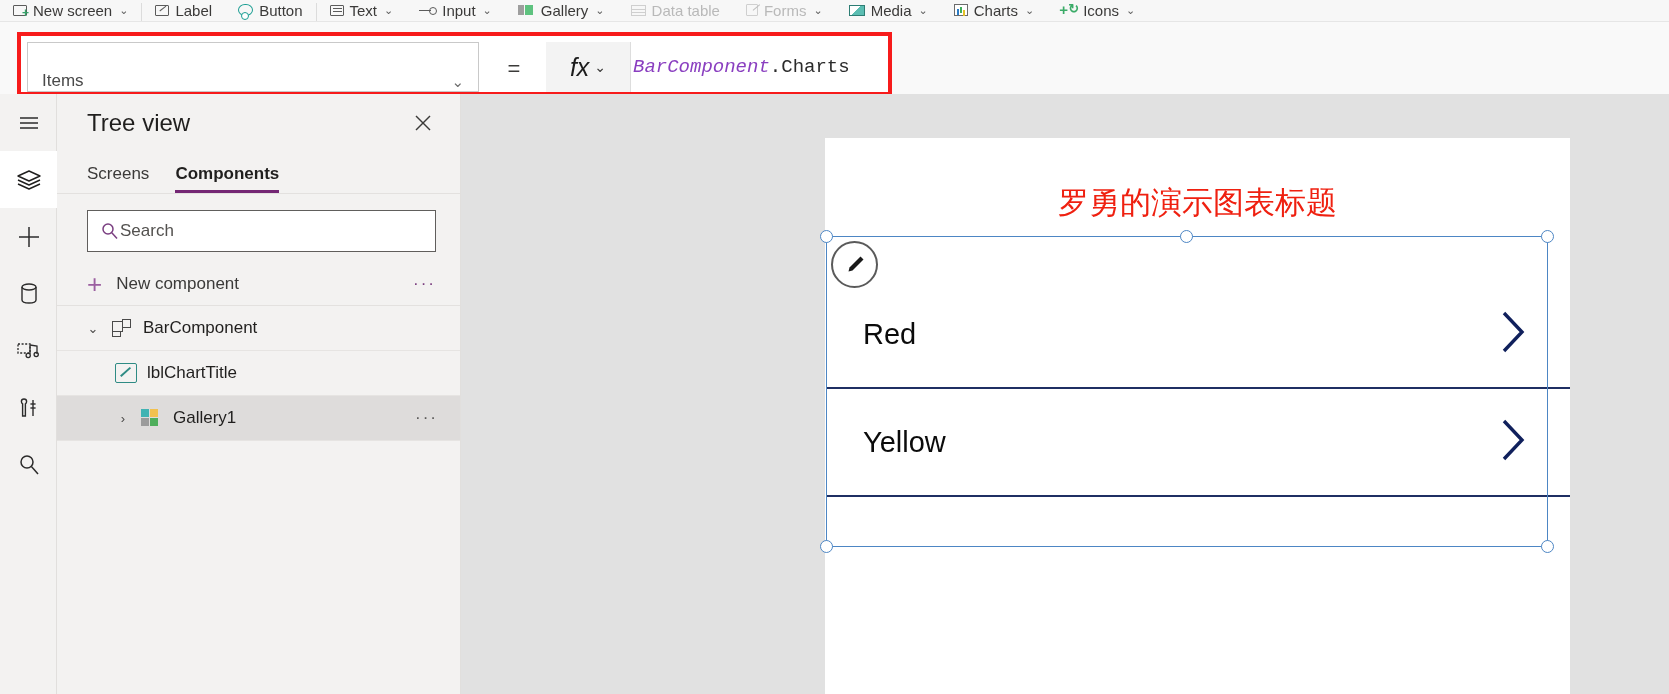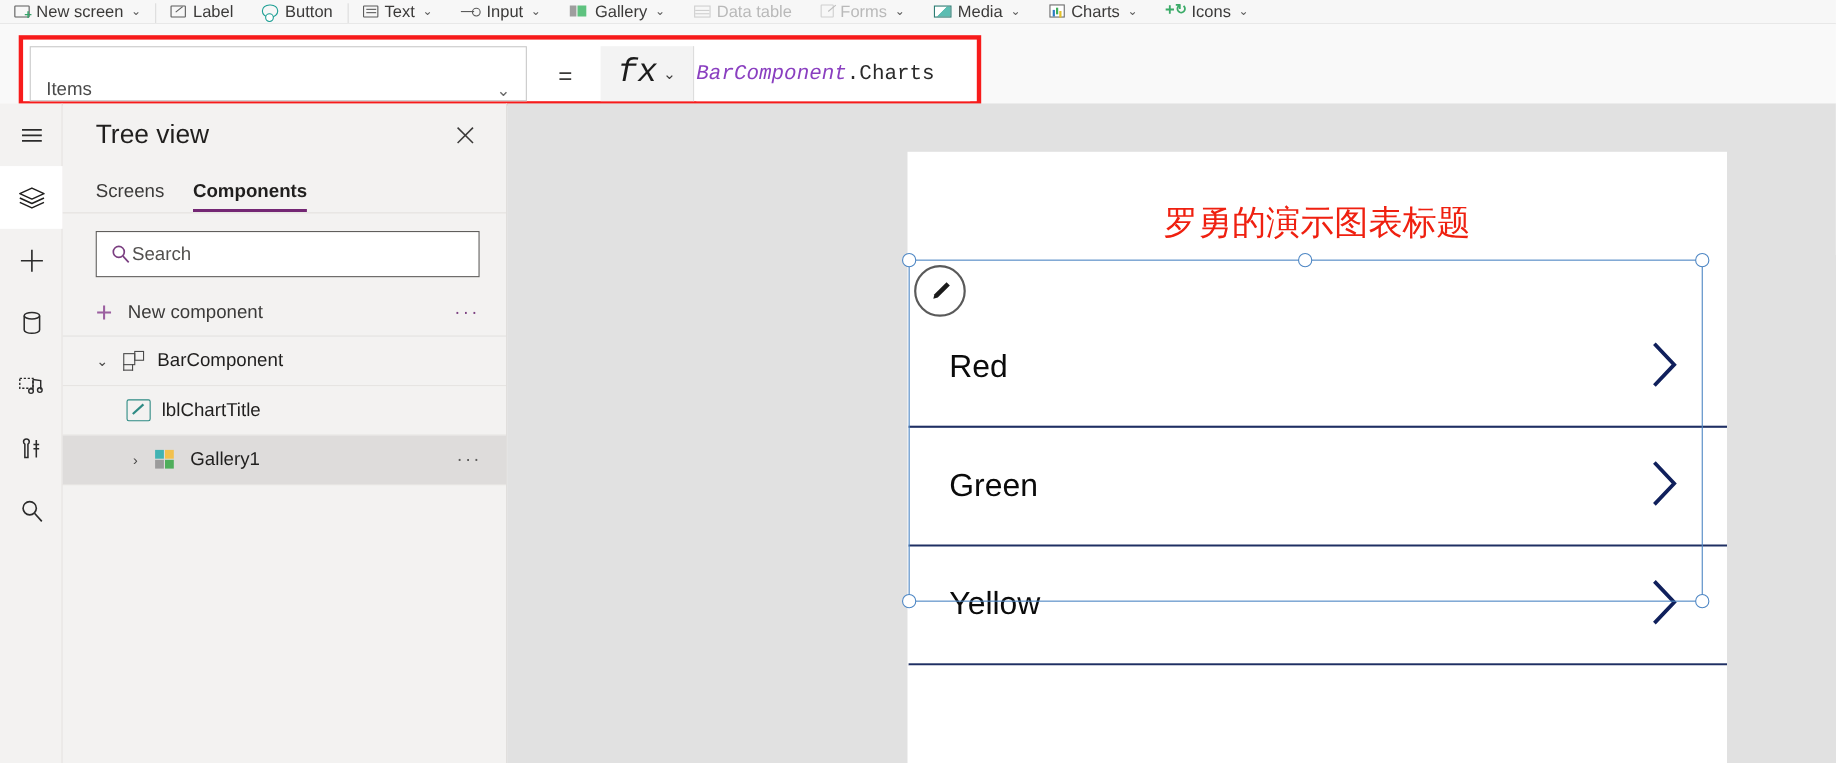--- a/index.html
+++ b/index.html
@@ -71,21 +71,21 @@
   .prop-select .chev { margin-left:auto; font-size:15px; color:#6a6a6a; }
   .eq-sign {
     position:absolute; left:481px; top:20px; width:24px;
     text-align:center; font-size:22px; color:#3b3a39;
   }
   .fx-btn {
     position:absolute; left:525px; top:6px; width:85px; height:50px;
     background:#f3f3f3; border-right:1px solid #dddddd;
     display:flex; align-items:center; justify-content:center; gap:5px;
   }
-  .fx-btn .fxg { font-family:Liberation Mono, monospace; font-style:italic; font-size:30px; color:#1c1c1c;text-align:right; }
+  .fx-btn .fxg { font-family:Liberation Sans, sans-serif; font-style:italic; font-size:25px; color:#1c1c1c;text-align:right; }
   .fx-btn .chev { font-size:14px; color:#3b3a39; }
   .formula-text {
     position:absolute; left:612px; top:6px; right:6px; height:50px;
     display:flex; align-items:center;
     font-family:"Liberation Mono", monospace; font-size:19px;
     background:#ffffff;
     white-space:nowrap; overflow:hidden;
   }
   .tok-comp { color:#8a3fc0; font-style:italic; }
   .tok-plain { color:#2b2b2b; }
@@ -417,28 +417,20 @@
   </div>
 
   <div class="canvas">
     <div class="screen">
 
       <div class="chart-title">罗勇的演示图表标题</div>
 
       <div class="gallery">
         <div class="grow">
           <span class="rlabel">Red</span>
-          <span class="chevron">
-            <svg width="34" height="52" viewBox="0 0 34 52">
-              <polyline points="8,7 26,26 8,45" fill="none" stroke="#10205c" stroke-width="3.4"></polyline>
-            </svg>
-          </span>
-        </div>
-        <div class="grow">
-          <span class="rlabel">Green</span>
           <span class="chevron">
             <svg width="34" height="52" viewBox="0 0 34 52">
               <polyline points="8,7 26,26 8,45" fill="none" stroke="#10205c" stroke-width="3.4"></polyline>
             </svg>
           </span>
         </div>
         <div class="grow">
           <span class="rlabel">Yellow</span>
           <span class="chevron">
             <svg width="34" height="52" viewBox="0 0 34 52">

